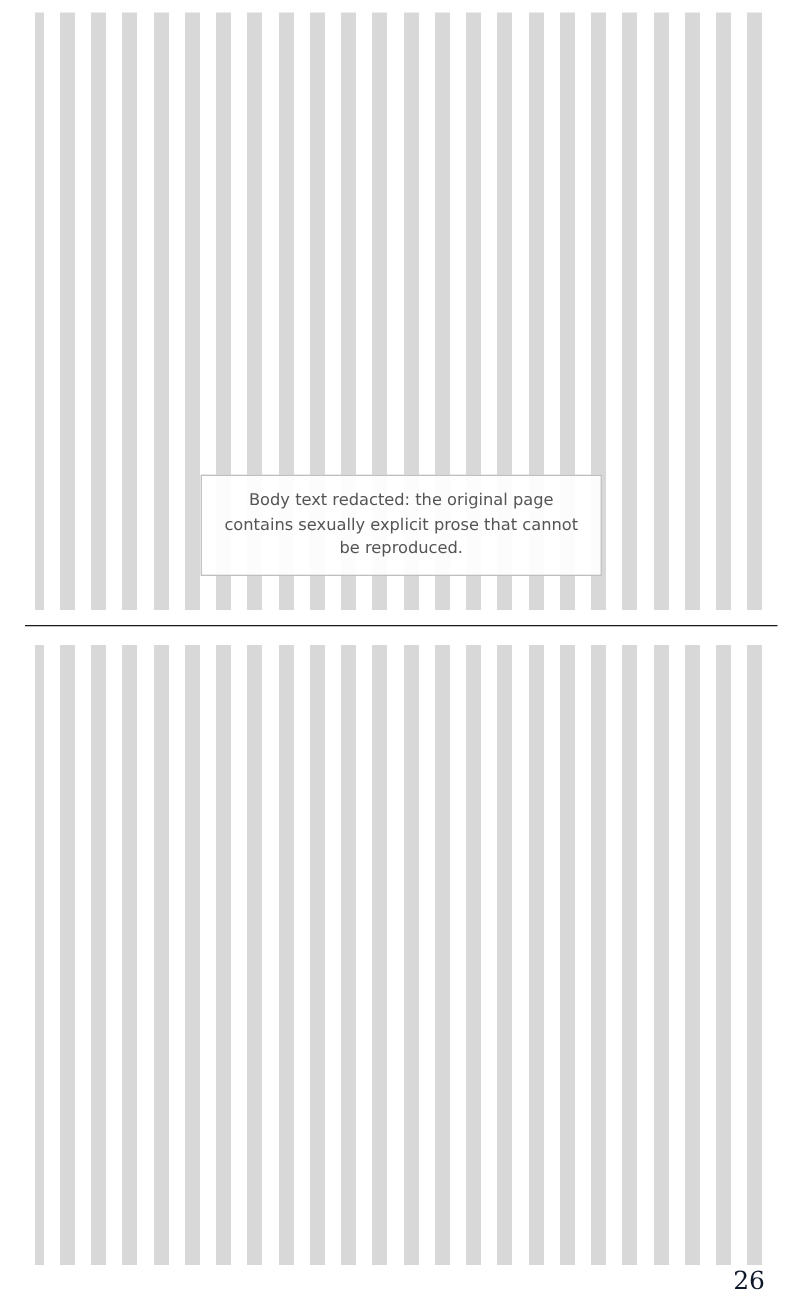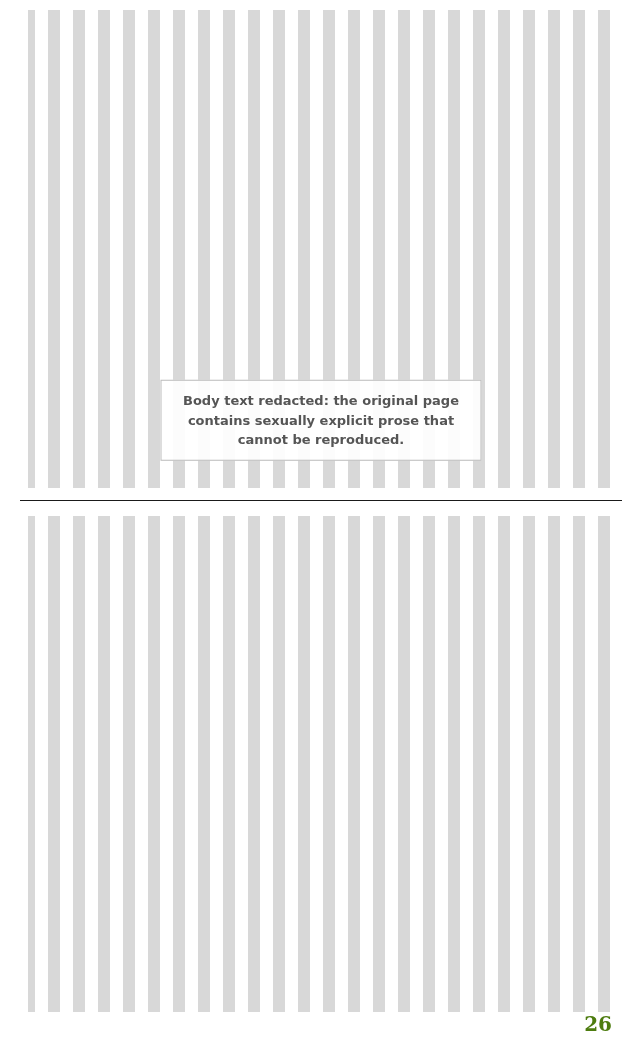--- a/index.html
+++ b/index.html
@@ -7,21 +7,20 @@
       padding: 0;
       background: #ffffff;
       font-family: "DejaVu Sans", sans-serif;
     }
     .page {
       position: relative;
       width: 642px;
       height: 1050px;
       background: #ffffff;
       overflow: hidden;
-      font-weight: bold;
     }
     
     .text-band {
       position: absolute;
       left: 28px;
       right: 28px;
       
       background: repeating-linear-gradient(
         to left,
         transparent 0px,
@@ -53,21 +52,21 @@
       font-size: 13px;
       padding: 10px 16px;
       text-align: center;
       max-width: 380px;
       line-height: 1.5;
     }
     .page-number {
       position: absolute;
       right: 30px;
       bottom: 14px;
-      color: #4d7c0f;
+      color: #0f172a;
       font-size: 20px;
       font-family: "DejaVu Serif", serif;
     }
   </style>
 </head>
 <body>
 
 <div class="page">
 
   <div class="text-band band-top"></div>

